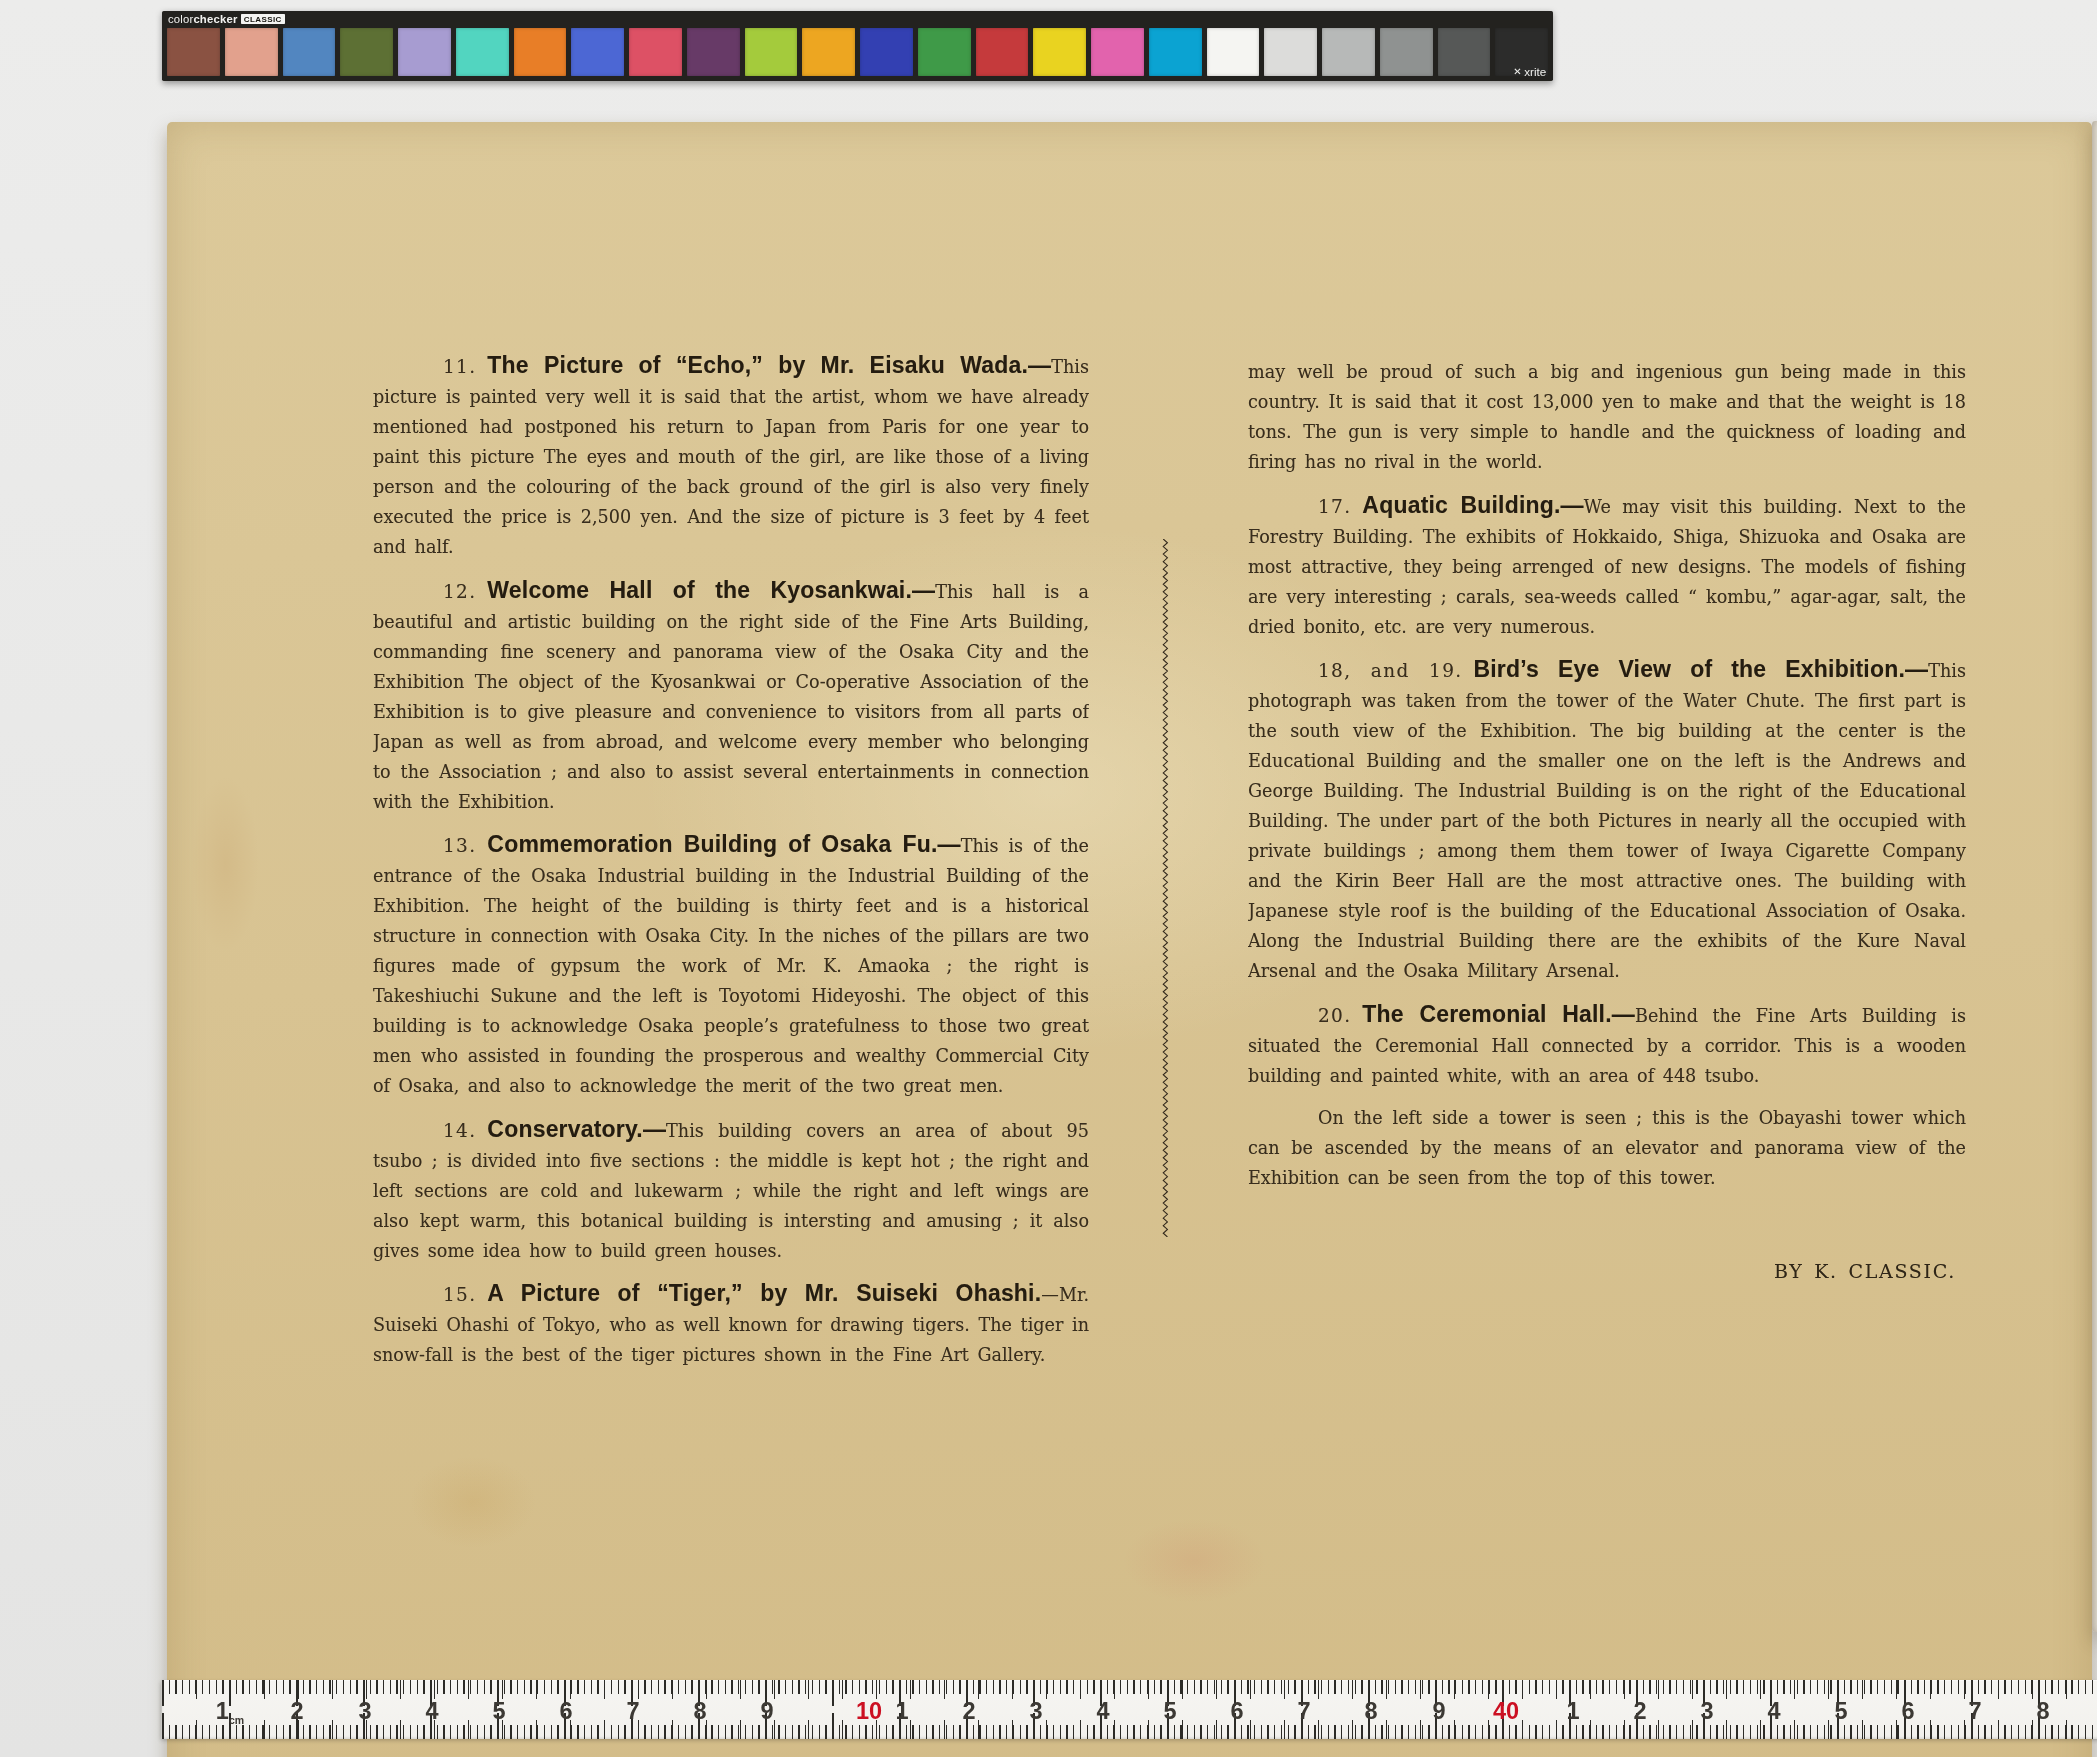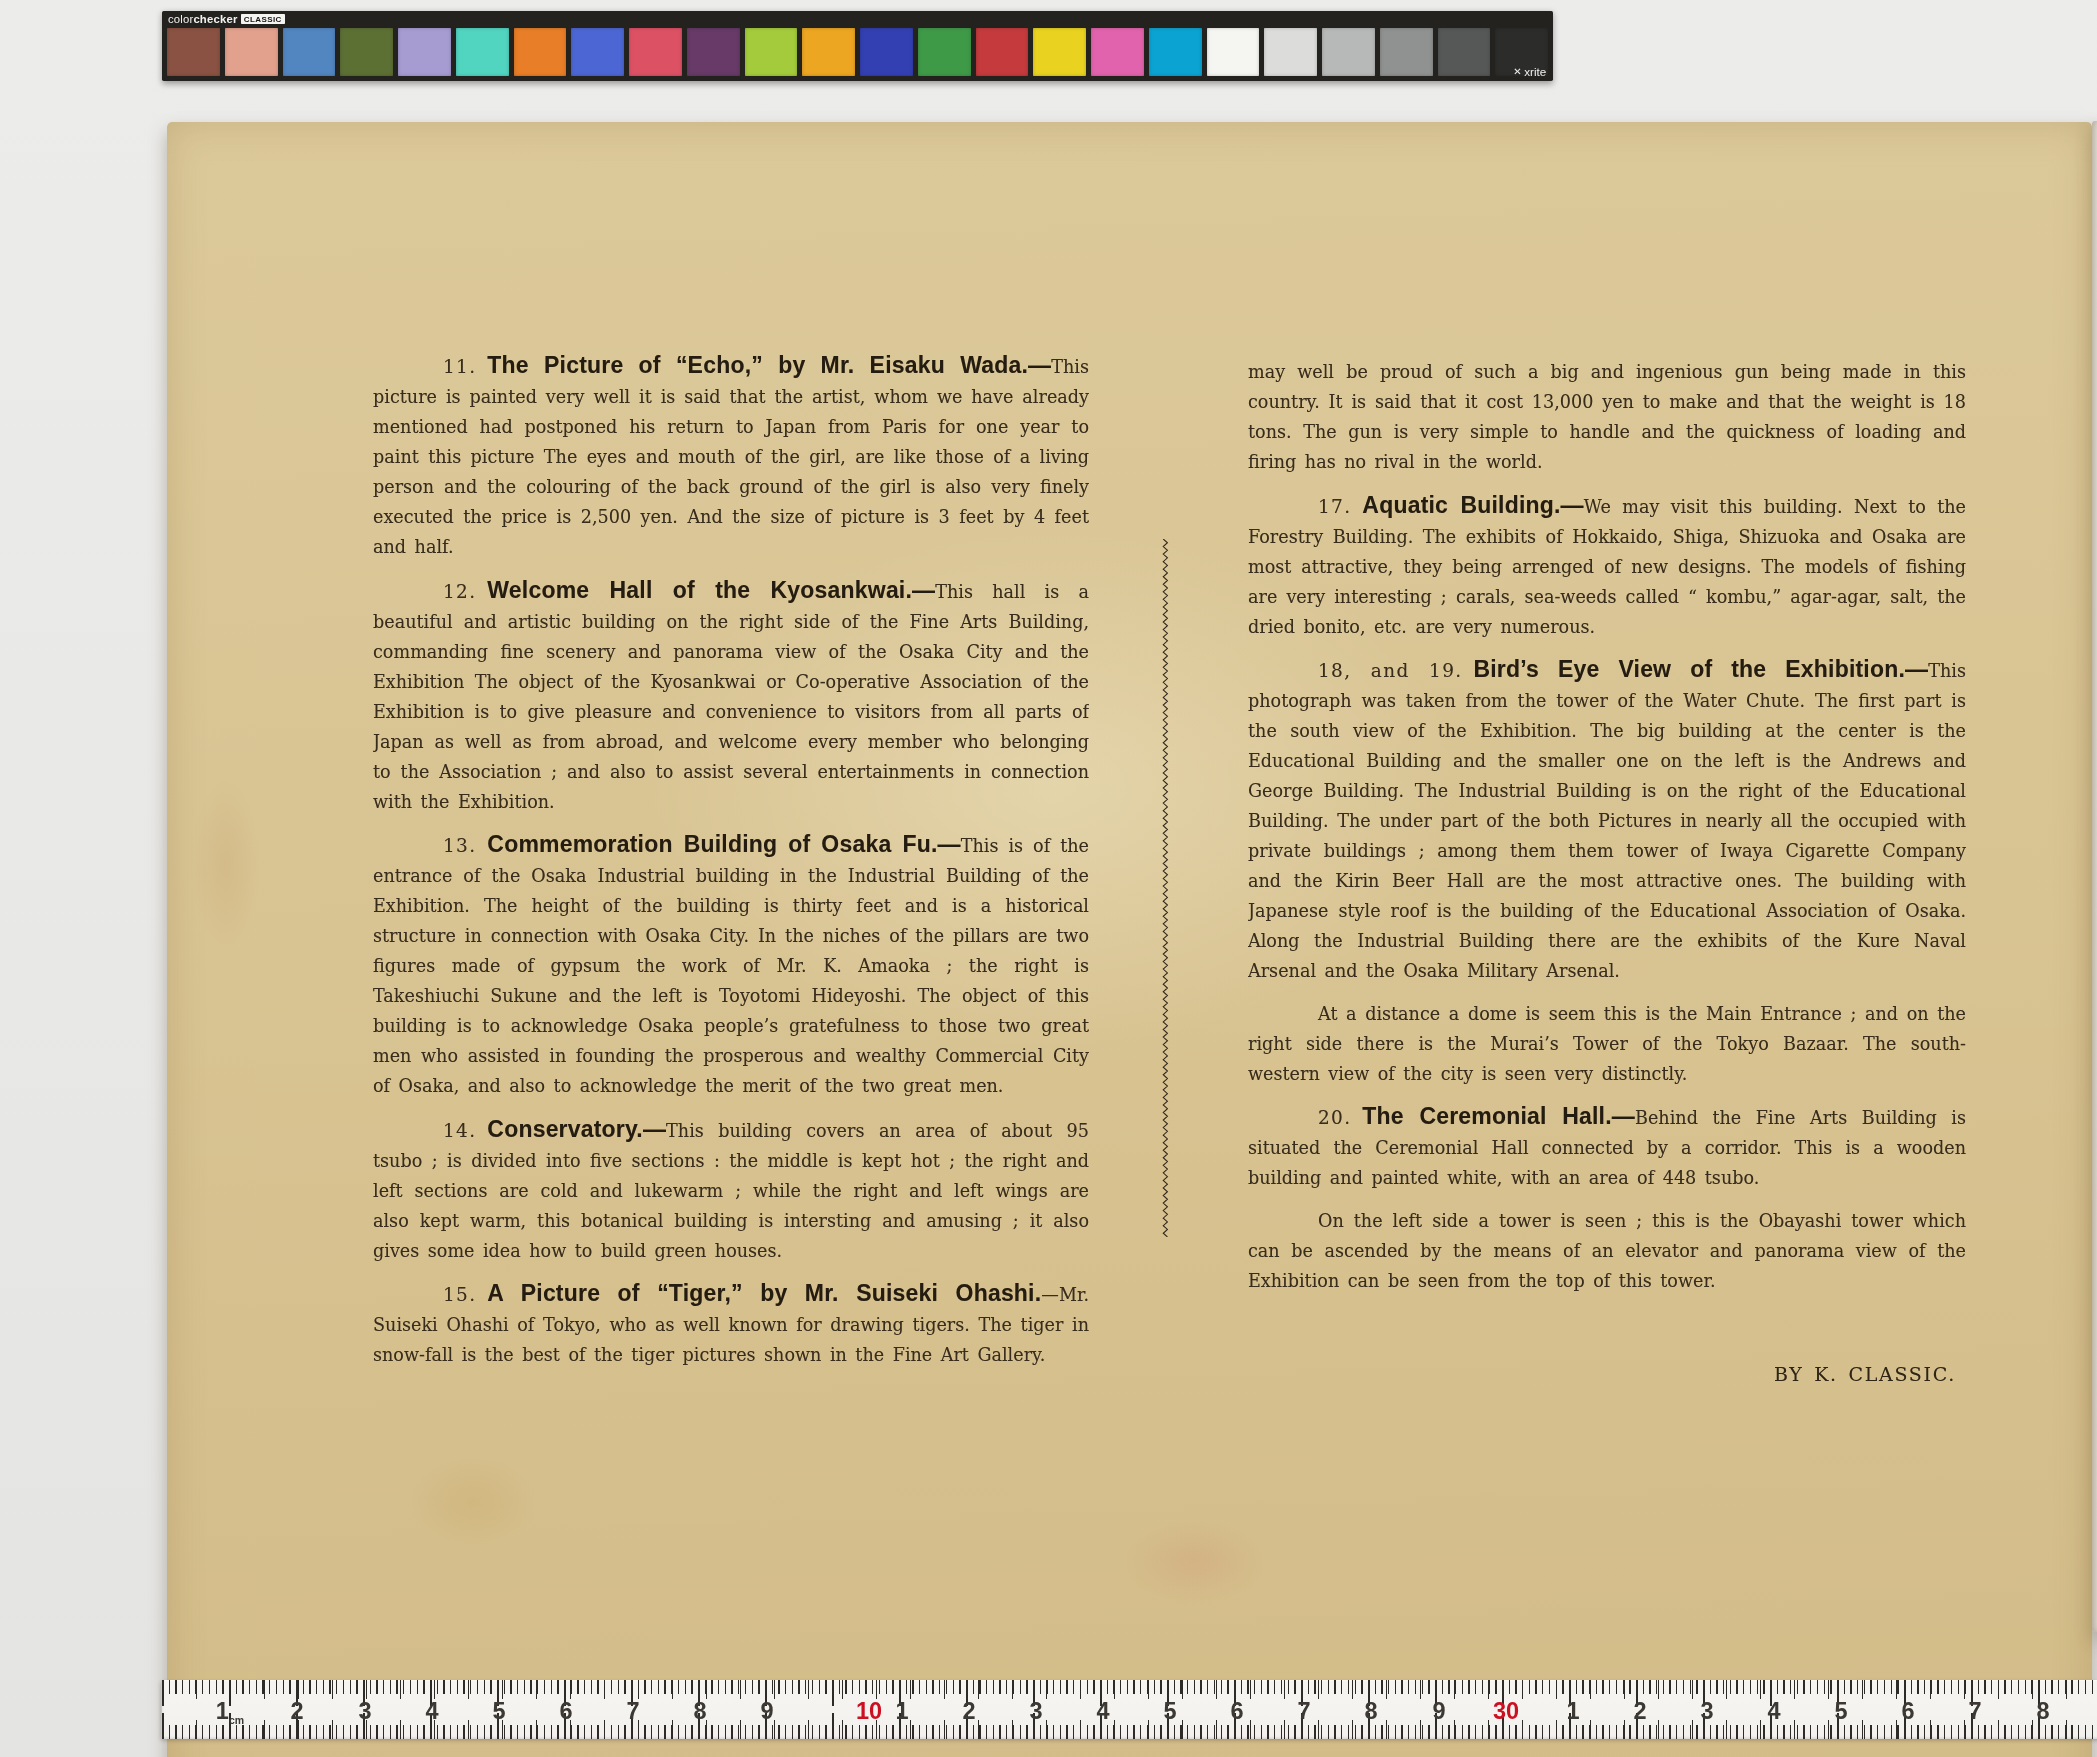--- a/index.html
+++ b/index.html
@@ -129,21 +129,20 @@
       </div>
 
     <svg class="zigzag" id="zigzag" xmlns="http://www.w3.org/2000/svg" viewBox="0 0 16 1665" preserveAspectRatio="none">
       <polyline id="zz-line" fill="none" stroke="#33291c" stroke-width="2.6" points="3 0, 13 9, 3 18, 13 27, 3 36, 13 45, 3 54, 13 63, 3 72, 13 81, 3 90, 13 99, 3 108, 13 117, 3 126, 13 135, 3 144, 13 153, 3 162, 13 171, 3 180, 13 189, 3 198, 13 207, 3 216, 13 225, 3 234, 13 243, 3 252, 13 261, 3 270, 13 279, 3 288, 13 297, 3 306, 13 315, 3 324, 13 333, 3 342, 13 351, 3 360, 13 369, 3 378, 13 387, 3 396, 13 405, 3 414, 13 423, 3 432, 13 441, 3 450, 13 459, 3 468, 13 477, 3 486, 13 495, 3 504, 13 513, 3 522, 13 531, 3 540, 13 549, 3 558, 13 567, 3 576, 13 585, 3 594, 13 603, 3 612, 13 621, 3 630, 13 639, 3 648, 13 657, 3 666, 13 675, 3 684, 13 693, 3 702, 13 711, 3 720, 13 729, 3 738, 13 747, 3 756, 13 765, 3 774, 13 783, 3 792, 13 801, 3 810, 13 819, 3 828, 13 837, 3 846, 13 855, 3 864, 13 873, 3 882, 13 891, 3 900, 13 909, 3 918, 13 927, 3 936, 13 945, 3 954, 13 963, 3 972, 13 981, 3 990, 13 999, 3 1008, 13 1017, 3 1026, 13 1035, 3 1044, 13 1053, 3 1062, 13 1071, 3 1080, 13 1089, 3 1098, 13 1107, 3 1116, 13 1125, 3 1134, 13 1143, 3 1152, 13 1161, 3 1170, 13 1179, 3 1188, 13 1197, 3 1206, 13 1215, 3 1224, 13 1233, 3 1242, 13 1251, 3 1260, 13 1269, 3 1278, 13 1287, 3 1296, 13 1305, 3 1314, 13 1323, 3 1332, 13 1341, 3 1350, 13 1359, 3 1368, 13 1377, 3 1386, 13 1395, 3 1404, 13 1413, 3 1422, 13 1431, 3 1440, 13 1449, 3 1458, 13 1467, 3 1476, 13 1485, 3 1494, 13 1503, 3 1512, 13 1521, 3 1530, 13 1539, 3 1548, 13 1557, 3 1566, 13 1575, 3 1584, 13 1593, 3 1602, 13 1611, 3 1620, 13 1629, 3 1638, 13 1647, 3 1656, 13 1665"></polyline>
     </svg>
 
     <div class="col col-2" id="col2">
         <p class="sec"><span class="sec-body">may well be proud of such a big and ingenious gun being made in this country.  It is said that it cost 13,000 yen to make and that the weight is 18 tons.  The gun is very simple to handle and the quickness of loading and firing has no rival in the world.</span></p>
         <p class="sec indent"><span class="sec-num">17.</span><span class="sec-title">Aquatic Building.—</span><span class="sec-body">We may visit this building.  Next to the Forestry Building.  The exhibits of Hokkaido, Shiga, Shizuoka and Osaka are most attractive, they being arrenged of new designs.  The models of fishing are very interesting ; carals, sea-weeds called “ kombu,” agar-agar, salt, the dried bonito, etc. are very numerous.</span></p>
         <p class="sec indent"><span class="sec-num">18, and 19.</span><span class="sec-title">Bird’s Eye View of the Exhibition.—</span><span class="sec-body">This photograph was taken from the tower of the Water Chute.  The first part is the south view of the Exhibition.  The big building at the center is the Educational Building and the smaller one on the left is the Andrews and George Building.  The Industrial Building is on the right of the Educational Building.  The under part of the both Pictures in nearly all the occupied with private buildings ; among them them tower of Iwaya Cigarette Company and the Kirin Beer Hall are the most attractive ones.  The building with Japanese style roof is the building of the Educational Association of Osaka.  Along the Industrial Building there are the exhibits of the Kure Naval Arsenal and the Osaka Military Arsenal.</span></p>
-        <p class="sec indent"><span class="sec-body">At a distance a dome is seem this is the Main Entrance ; and on the right side there is the Murai’s Tower of the Tokyo Bazaar.  The south-western view of the city is seen very distinctly.</span></p>
         <p class="sec indent"><span class="sec-num">20.</span><span class="sec-title">The Ceremonial Hall.—</span><span class="sec-body">Behind the Fine Arts Building is situated the Ceremonial Hall connected by a corridor.  This is a wooden building and painted white, with an area of 448 tsubo.</span></p>
         <p class="sec indent"><span class="sec-body">On the left side a tower is seen ; this is the Obayashi tower which can be ascended by the means of an elevator and panorama view of the Exhibition can be seen from the top of this tower.</span></p>
         <p class="byline">BY K. CLASSIC.</p>
       </div>
   </div>
 
   <div class="white-page">
 
     <div class="caption-row">
       
@@ -166,21 +165,21 @@
       <span class="ruler-num" style="left: 707px; color: rgb(204, 16, 34);">10</span>
       <span class="ruler-num" style="left: 740px; color: rgb(60, 57, 52);">1</span>
       <span class="ruler-num" style="left: 807px; color: rgb(60, 57, 52);">2</span>
       <span class="ruler-num" style="left: 874px; color: rgb(60, 57, 52);">3</span>
       <span class="ruler-num" style="left: 941px; color: rgb(60, 57, 52);">4</span>
       <span class="ruler-num" style="left: 1008px; color: rgb(60, 57, 52);">5</span>
       <span class="ruler-num" style="left: 1075px; color: rgb(60, 57, 52);">6</span>
       <span class="ruler-num" style="left: 1142px; color: rgb(60, 57, 52);">7</span>
       <span class="ruler-num" style="left: 1209px; color: rgb(60, 57, 52);">8</span>
       <span class="ruler-num" style="left: 1277px; color: rgb(60, 57, 52);">9</span>
-      <span class="ruler-num" style="left: 1344px; color: rgb(204, 16, 34);">30</span>
+      <span class="ruler-num" style="left: 1344px; color: rgb(204, 16, 34);">40</span>
       <span class="ruler-num" style="left: 1411px; color: rgb(60, 57, 52);">1</span>
       <span class="ruler-num" style="left: 1478px; color: rgb(60, 57, 52);">2</span>
       <span class="ruler-num" style="left: 1545px; color: rgb(60, 57, 52);">3</span>
       <span class="ruler-num" style="left: 1612px; color: rgb(60, 57, 52);">4</span>
       <span class="ruler-num" style="left: 1679px; color: rgb(60, 57, 52);">5</span>
       <span class="ruler-num" style="left: 1746px; color: rgb(60, 57, 52);">6</span>
       <span class="ruler-num" style="left: 1813px; color: rgb(60, 57, 52);">7</span>
       <span class="ruler-num" style="left: 1881px; color: rgb(60, 57, 52);">8</span>
       <span class="ruler-num" style="left: 1948px; color: rgb(60, 57, 52);">9</span>
     </div>

